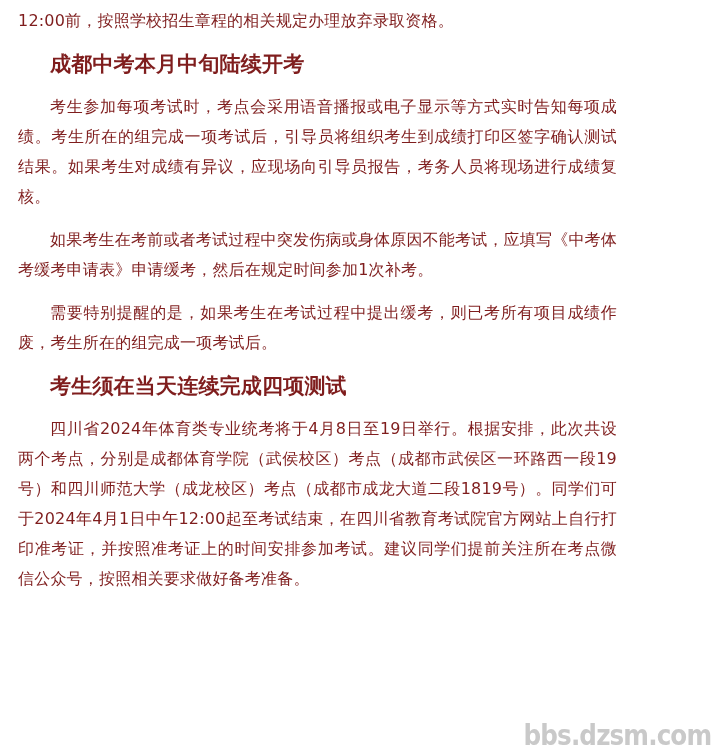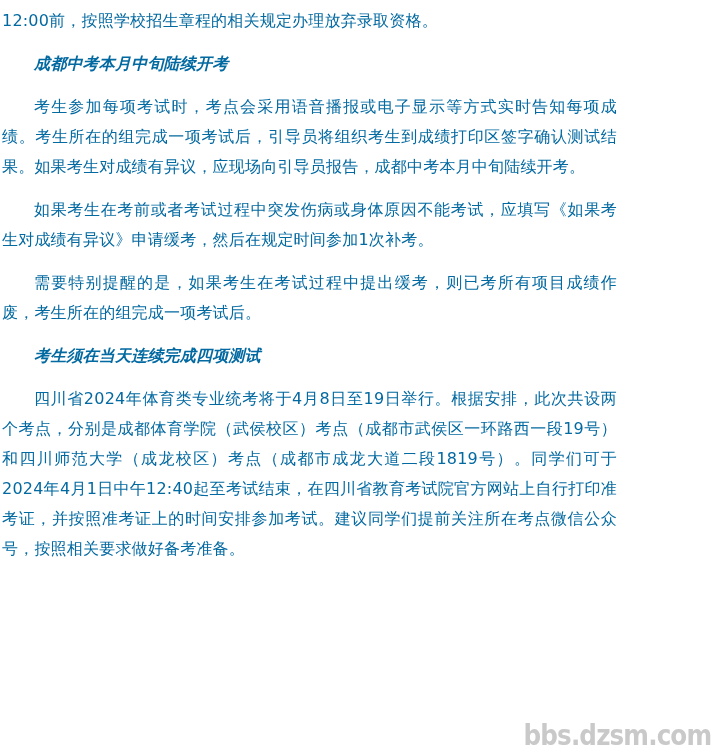--- a/index.html
+++ b/index.html
@@ -13,43 +13,42 @@
     background: #ffffff;
     position: relative;
     overflow: hidden;
     font-family: "DejaVu Sans", "Liberation Sans", sans-serif;
   }
   .article {
     position: absolute;
     top: 0;
     left: 0;
     width: 626px;
-    padding: 4px 9px 0 2px;
-    color: #0369a1;
+    padding: 4px 9px 0 18px;
+    color: #7f1d1d;
     font-size: 16px;
     line-height: 30px;
     text-align: justify;
     letter-spacing: 0.2px;
   }
   .article p.para {
     margin: 13px 0;
   }
   .article p.para.first {
     margin-top: 2px;
   }
   .article p.para.indent {
     text-indent: 32px;
   }
   .article h2.heading {
-    font-size: 16px;
+    font-size: 21px;
     font-weight: bold;
     margin: 5px 0;
     text-indent: 32px;
     line-height: 30px;
-    font-style: italic;
   }
   .watermark {
     position: absolute;
     right: 4px;
     bottom: 3px;
     color: #c9c9c9;
     font-size: 28px;
     font-weight: bold;
     letter-spacing: -1px;
     transform: scaleX(0.88);
@@ -60,24 +59,24 @@
 </style>
 </head>
 <body>
 
 <div class="article">
   <p class="para first">12:00前，按照学校招生章程的相关规定办理放弃录取资格。</p>
 
   <h2 class="heading">成都中考本月中旬陆续开考</h2>
 
 
-  <p class="para indent">考生参加每项考试时，考点会采用语音播报或电子显示等方式实时告知每项成绩。考生所在的组完成一项考试后，引导员将组织考生到成绩打印区签字确认测试结果。如果考生对成绩有异议，应现场向引导员报告，成都中考本月中旬陆续开考。</p>
+  <p class="para indent">考生参加每项考试时，考点会采用语音播报或电子显示等方式实时告知每项成绩。考生所在的组完成一项考试后，引导员将组织考生到成绩打印区签字确认测试结果。如果考生对成绩有异议，应现场向引导员报告，考务人员将现场进行成绩复核。</p>
 
-  <p class="para indent">如果考生在考前或者考试过程中突发伤病或身体原因不能考试，应填写《如果考生对成绩有异议》申请缓考，然后在规定时间参加1次补考。</p>
+  <p class="para indent">如果考生在考前或者考试过程中突发伤病或身体原因不能考试，应填写《中考体考缓考申请表》申请缓考，然后在规定时间参加1次补考。</p>
 
   <p class="para indent">需要特别提醒的是，如果考生在考试过程中提出缓考，则已考所有项目成绩作废，考生所在的组完成一项考试后。</p>
 
   <h2 class="heading">考生须在当天连续完成四项测试</h2>
 
-  <p class="para indent">四川省2024年体育类专业统考将于4月8日至19日举行。根据安排，此次共设两个考点，分别是成都体育学院（武侯校区）考点（成都市武侯区一环路西一段19号）和四川师范大学（成龙校区）考点（成都市成龙大道二段1819号）。同学们可于2024年4月1日中午12:40起至考试结束，在四川省教育考试院官方网站上自行打印准考证，并按照准考证上的时间安排参加考试。建议同学们提前关注所在考点微信公众号，按照相关要求做好备考准备。</p>
+  <p class="para indent">四川省2024年体育类专业统考将于4月8日至19日举行。根据安排，此次共设两个考点，分别是成都体育学院（武侯校区）考点（成都市武侯区一环路西一段19号）和四川师范大学（成龙校区）考点（成都市成龙大道二段1819号）。同学们可于2024年4月1日中午12:00起至考试结束，在四川省教育考试院官方网站上自行打印准考证，并按照准考证上的时间安排参加考试。建议同学们提前关注所在考点微信公众号，按照相关要求做好备考准备。</p>
 </div>
 
 <div class="watermark">bbs.dzsm.com</div>
 
 </body></html>

